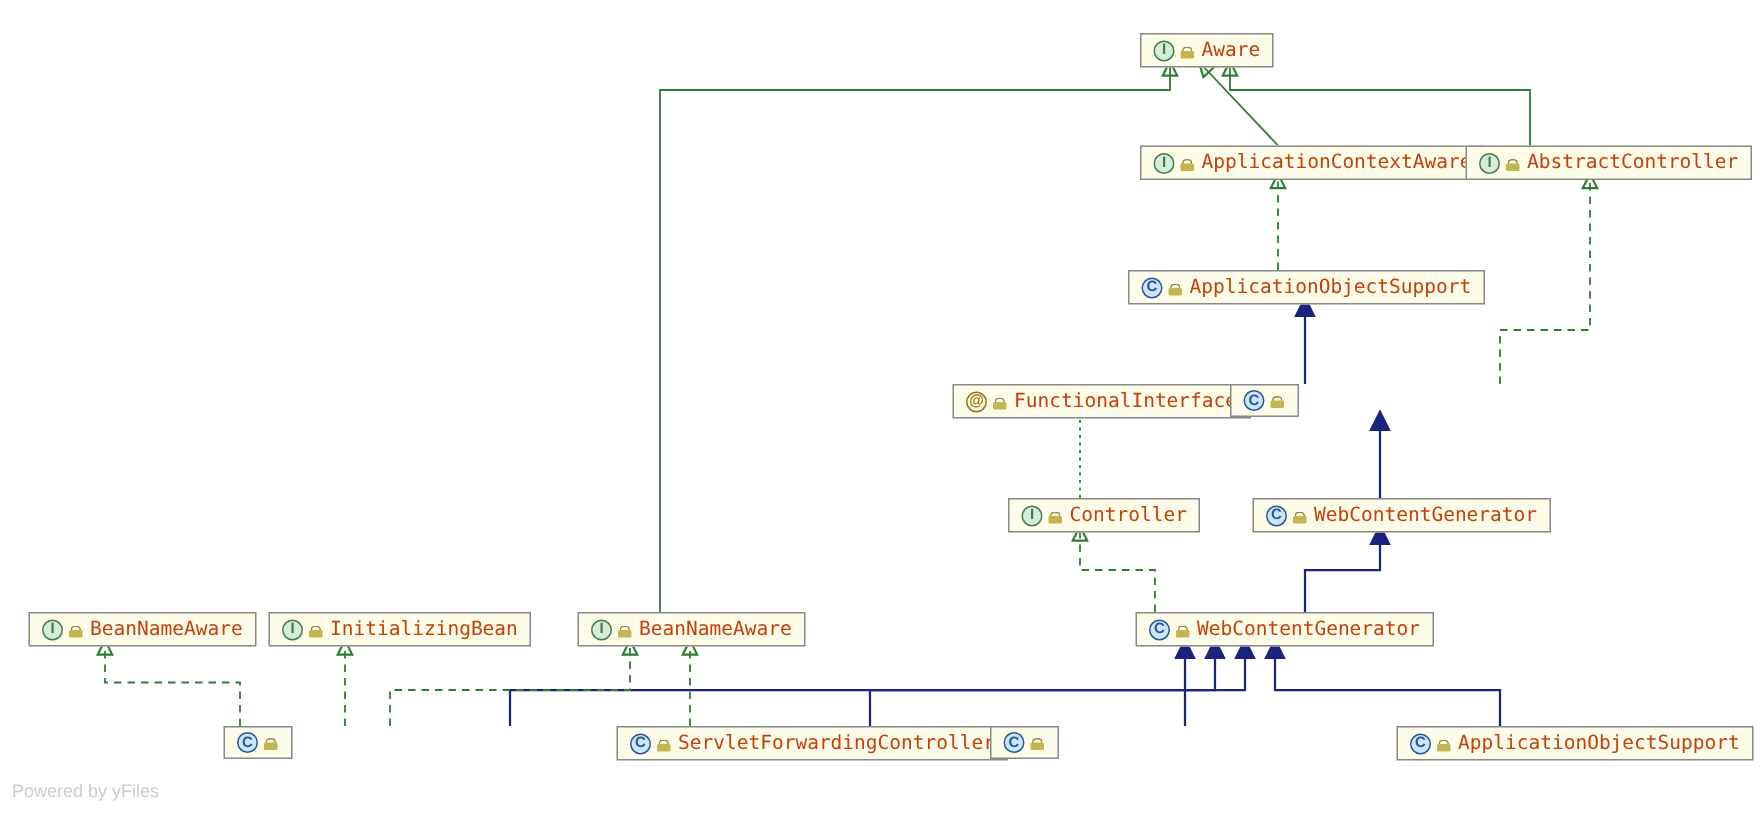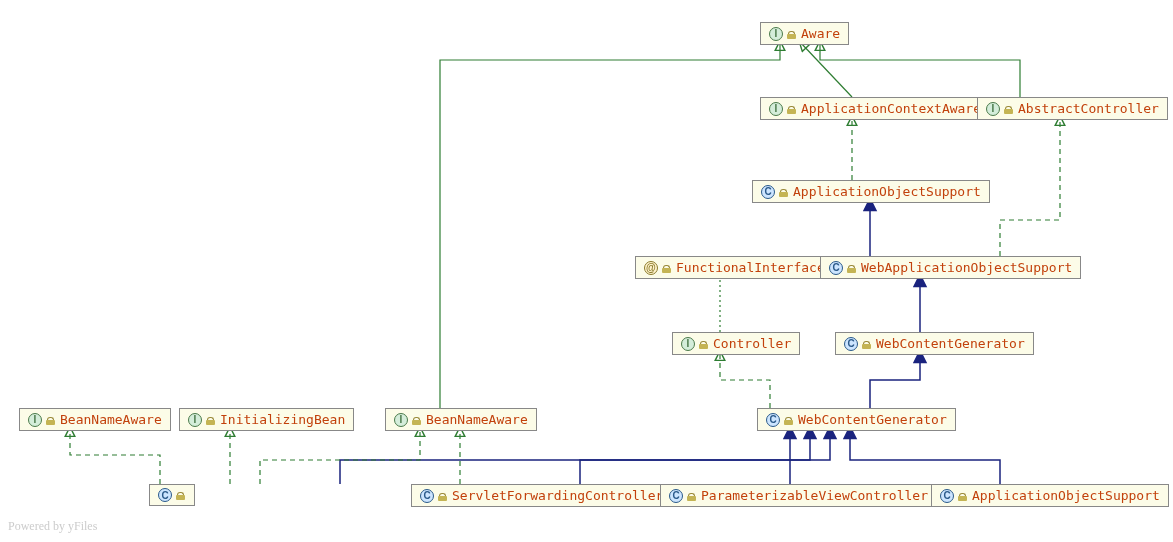--- a/index.html
+++ b/index.html
@@ -6,21 +6,21 @@
 body{font-family:"Consolas","Monaco",monospace;font-size:13px;background:#fff;position:relative;width:1173px;height:542px;overflow:hidden}
 .node{position:absolute;background:#fcfce8;border:1px solid #888;padding:3px 8px;display:flex;align-items:center;gap:4px;white-space:nowrap}
 .ico{width:14px;height:14px;border-radius:50%;display:inline-flex;align-items:center;justify-content:center;font-size:10px;font-weight:bold;font-family:sans-serif}
 .ico-i{background:#d4edda;border:1px solid #4a7a4a;color:#4a7a4a}
 .ico-c{background:#cce5ff;border:1px solid #2b5a8a;color:#2b5a8a}
 .ico-a{background:#fff3cd;border:1px solid #8a7a2b;color:#8a7a2b}
 .lock{width:10px;height:10px;display:inline-block;position:relative}
 .lock::before{content:"";position:absolute;top:2px;left:1px;width:5px;height:4px;border:1px solid #9a8a3a;border-bottom:none;border-radius:3px 3px 0 0}
 .lock::after{content:"";position:absolute;top:5px;left:0;width:9px;height:5px;background:#c4b454;border-radius:1px}
 .lbl{color:#c2410c}
-.powered{position:absolute;left:8px;bottom:8px;color:#ccc;font-size:12px;font-family:Liberation Serif, serif}
+.powered{position:absolute;left:8px;bottom:8px;color:#ccc;font-size:12px;font-family:Liberation Sans, sans-serif}
 svg{position:absolute;top:0;left:0;width:1173px;height:542px;pointer-events:none}
 </style>
 </head>
 <body>
 
 <svg>
 <defs>
 <marker id="ah-green" markerWidth="10" markerHeight="10" refX="8" refY="5" orient="auto">
         <path d="M1,1 L9,5 L1,9 Z" fill="none" stroke="#2e7d32" stroke-width="1.2"></path>
       </marker>
@@ -87,21 +87,20 @@
     <span class="lbl">ApplicationObjectSupport</span>
   </div>
 <div class="node" style="left:635px;top:256px">
     <span class="ico ico-a">@</span>
     <span class="lock"></span>
     <span class="lbl">FunctionalInterface</span>
   </div>
 <div class="node" style="left:820px;top:256px">
     <span class="ico ico-c">C</span>
     <span class="lock"></span>
-    <span class="lbl">WebApplicationObjectSupport</span>
   </div>
 <div class="node" style="left:672px;top:332px">
     <span class="ico ico-i">I</span>
     <span class="lock"></span>
     <span class="lbl">Controller</span>
   </div>
 <div class="node" style="left:835px;top:332px">
     <span class="ico ico-c">C</span>
     <span class="lock"></span>
     <span class="lbl">WebContentGenerator</span>
@@ -131,21 +130,20 @@
     <span class="lock"></span>
   </div>
 <div class="node" style="left:411px;top:484px">
     <span class="ico ico-c">C</span>
     <span class="lock"></span>
     <span class="lbl">ServletForwardingController</span>
   </div>
 <div class="node" style="left:660px;top:484px">
     <span class="ico ico-c">C</span>
     <span class="lock"></span>
-    <span class="lbl">ParameterizableViewController</span>
   </div>
 <div class="node" style="left:931px;top:484px">
     <span class="ico ico-c">C</span>
     <span class="lock"></span>
     <span class="lbl">ApplicationObjectSupport</span>
   </div>
 
 <div class="powered">Powered by yFiles</div>
 
 </body></html>

